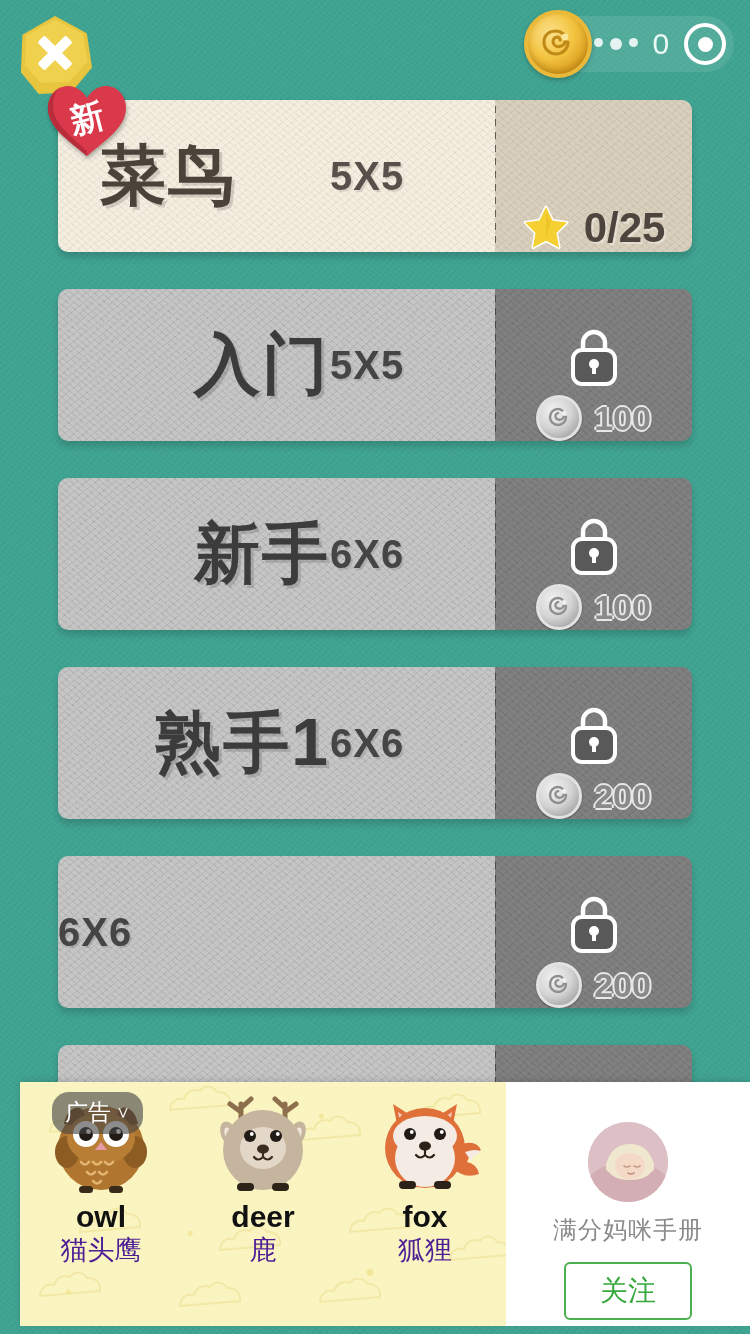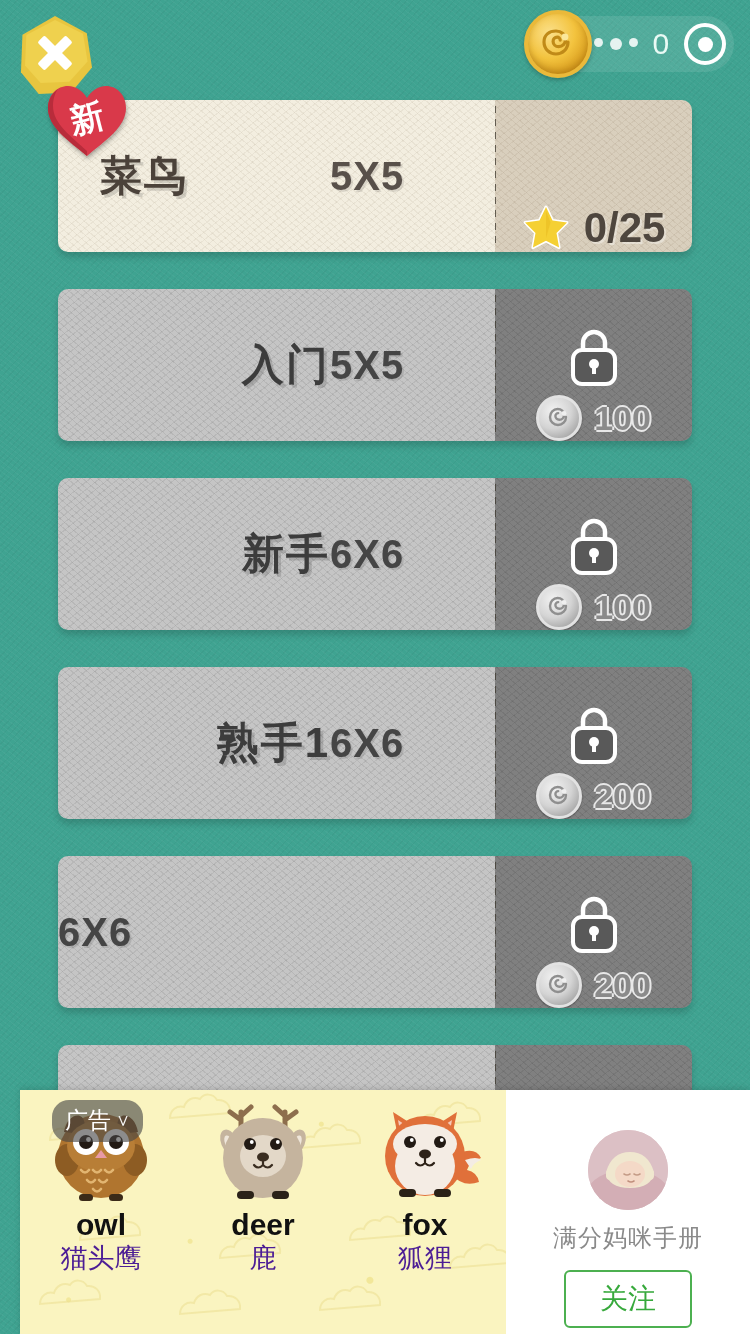--- a/index.html
+++ b/index.html
@@ -126,21 +126,21 @@
       #c5c5c5;
   }
   .row.locked .right {
     background:
       repeating-linear-gradient(41deg, rgba(60,60,60,.14) 0 1px, transparent 1px 5px),
       repeating-linear-gradient(-39deg, rgba(60,60,60,.12) 0 1px, transparent 1px 6px),
       #808080;
   }
 
   .lvl-name {
-    font-size:42px; font-weight:700; letter-spacing:2px;
+    font-size:66px; font-weight:700; letter-spacing:2px;
     margin-left:42px; width:230px;
     text-shadow:3px 3px 0 rgba(0,0,0,.14);
   }
   .row.unlocked .lvl-name { color:#4b423a; }
   .row.locked  .lvl-name { color:#3c3c3c;text-align:right; }
 
   .lvl-size {
     font-size:40px; font-weight:700; letter-spacing:1px;
     text-shadow:2px 2px 0 rgba(0,0,0,.10);
   }
@@ -178,21 +178,21 @@
   .new-badge .txt {
     position:absolute; left:50%; top:46%; transform:translate(-50%,-50%) rotate(-14deg);
     color:#fff; font-size:34px; font-weight:700; letter-spacing:0;
   }
 
   
   .deco-arrow { position:absolute; right:16px; bottom:104px; width:60px; height:96px; z-index:2; }
 
   
   .ad {
-    position:absolute; left:20px; right:0; bottom:0; height:244px;
+    position:absolute; left:20px; right:0; bottom:8px; height:244px;
     background:#fff; display:flex; z-index:20;
     box-shadow:0 -2px 6px rgba(0,0,0,.12);
   }
   .ad-left {
     width:486px; position:relative; overflow:hidden;
     background:#faf4c0;
   }
   .ad-left::before {
     content:""; position:absolute; inset:0;
     background-image:

